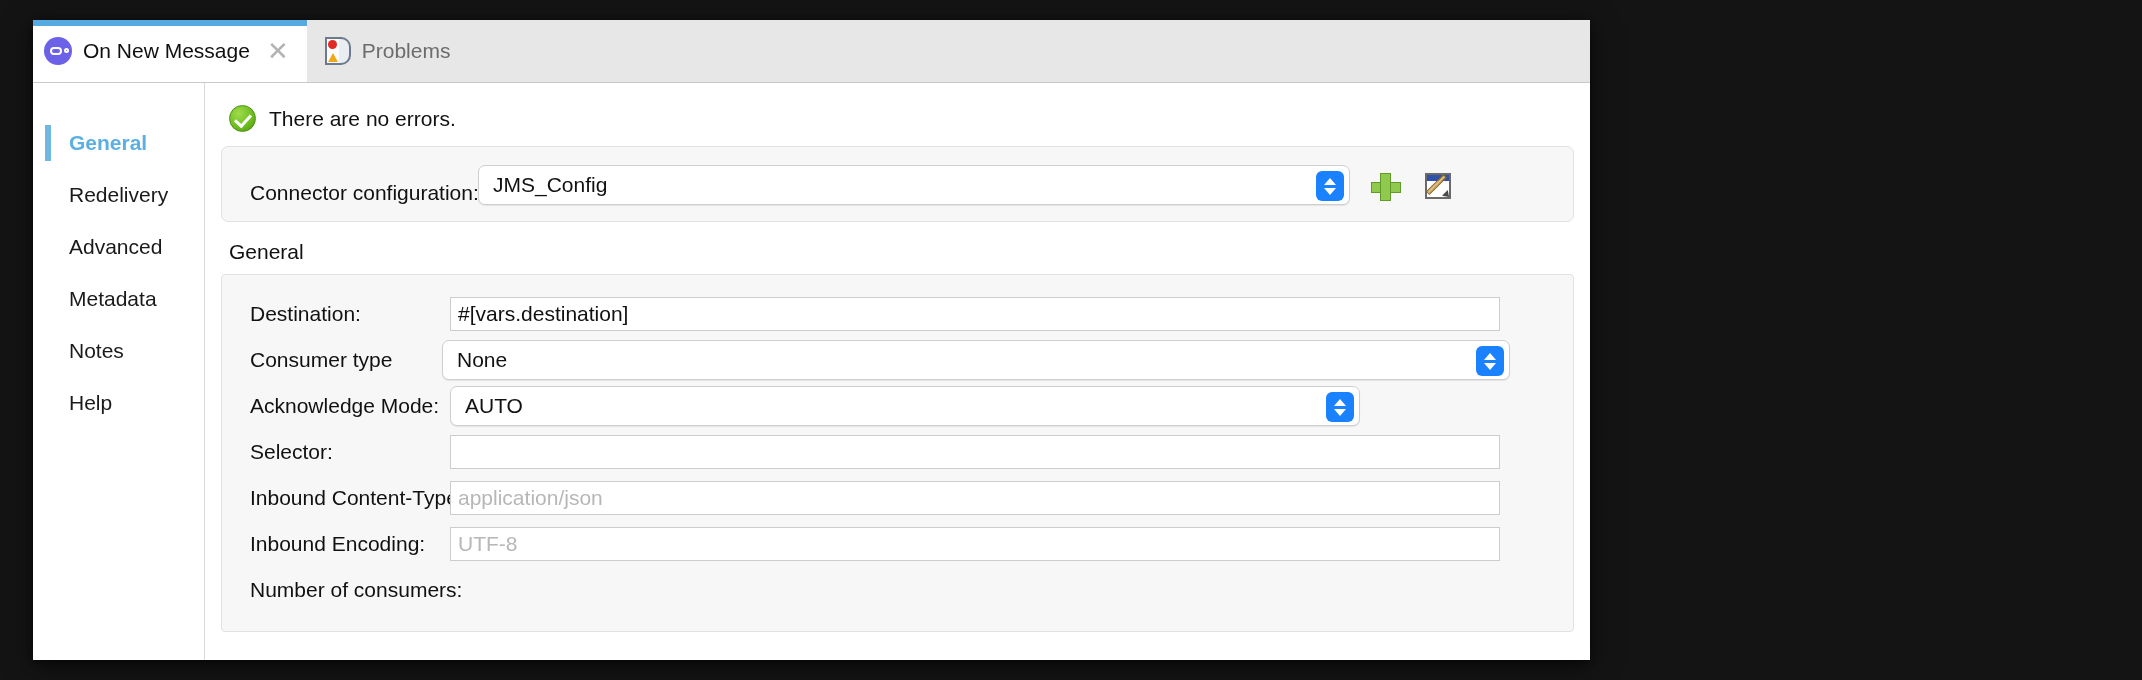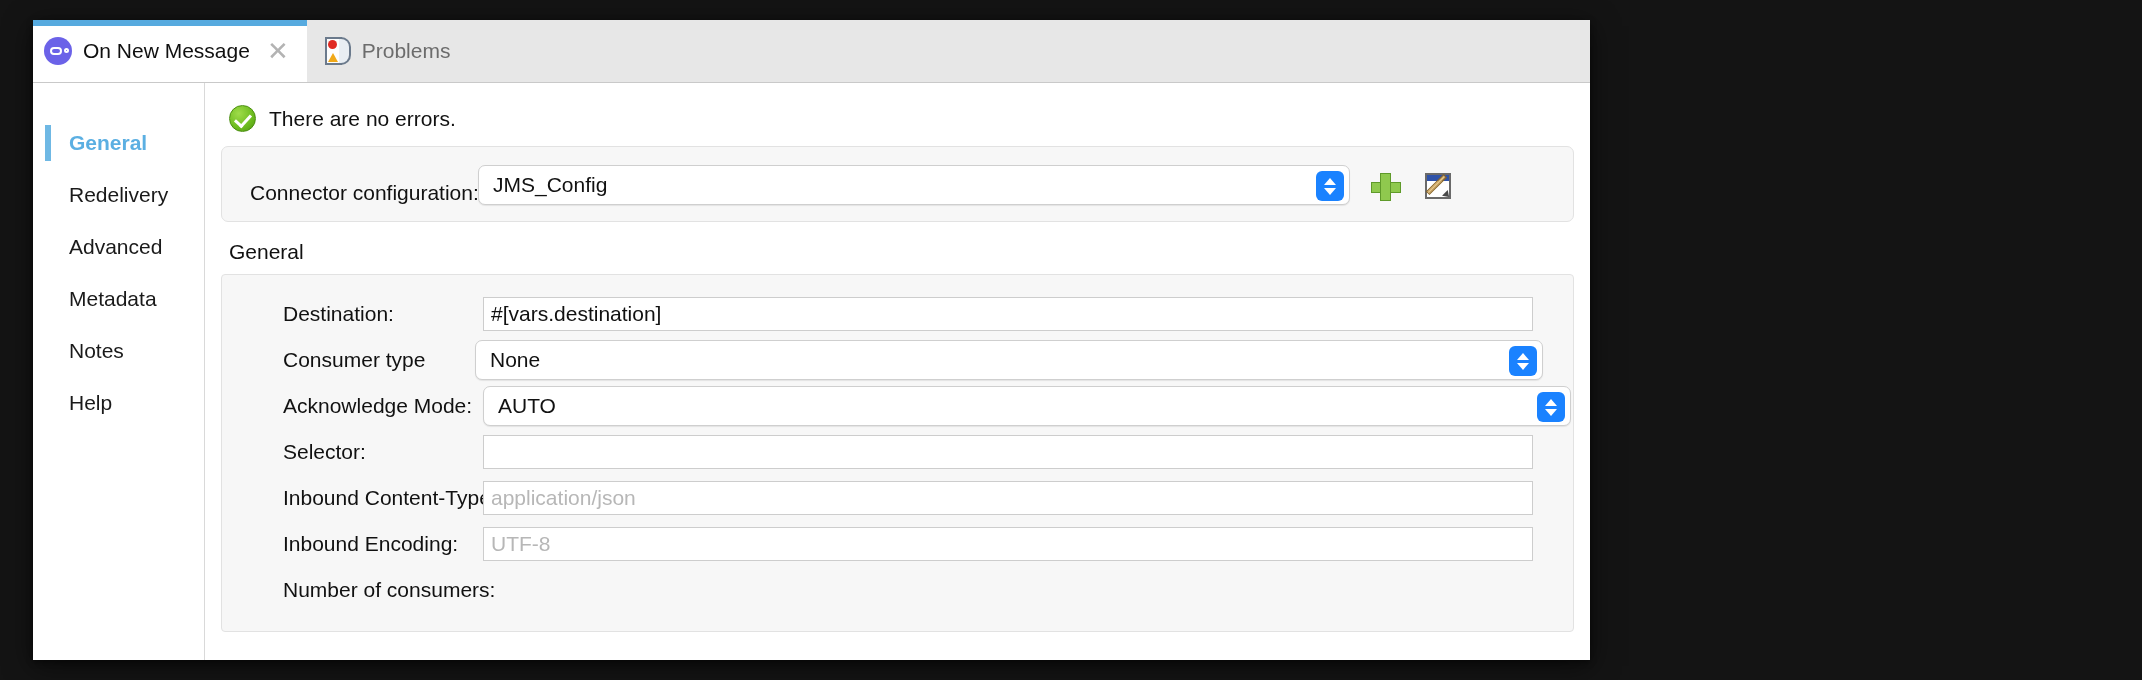--- a/index.html
+++ b/index.html
@@ -381,21 +381,21 @@
     border-radius: 4px;
     padding: 16px 0 18px 0;
   }
 
   .frow {
     display: flex;
     align-items: center;
     height: 46px;
     padding-left: 28px;
   }
-  .frow .lbl { width: 200px; font-size: 21px; margin-left: 33px; }
+  .frow .lbl { width: 200px; font-size: 21px; }
 
   .textfield {
     height: 34px;
     background: #ffffff;
     border: 1px solid #cdcdcd;
     box-sizing: border-box;
     display: flex;
     align-items: center;
     padding-left: 7px;
     font-size: 21px;
@@ -405,21 +405,21 @@
   .textfield.placeholder { color: #b7b7b7; }
   .caret {
     display: inline-block;
     width: 2px;
     height: 24px;
     background: #111;
     margin-left: 1px;
   }
 
   .combo-wide { width: 1068px; }
-  .combo-wide2 { width: 1088px; }
+  .combo-wide2 { width: 910px; }
 
   #consumer-row .lbl { width: 192px; }
   #ack-row .lbl { width: 200px; }
 </style>
 </head>
 <body>
 
 <div id="page">
 
   <div id="panel">

